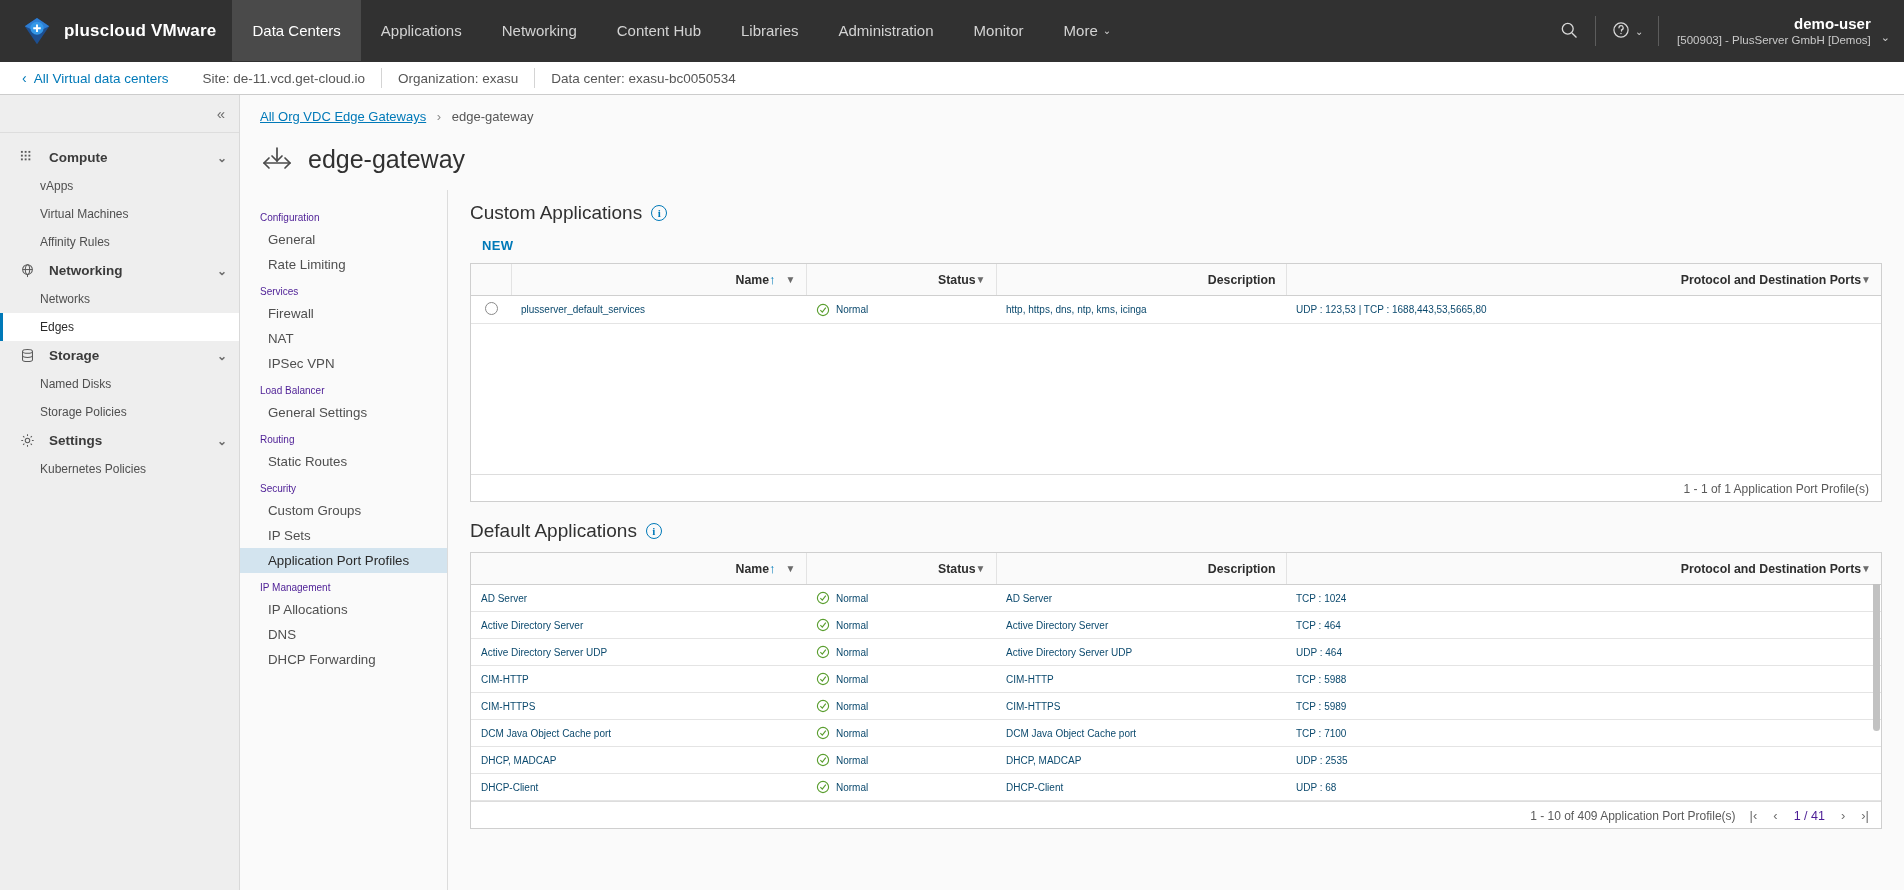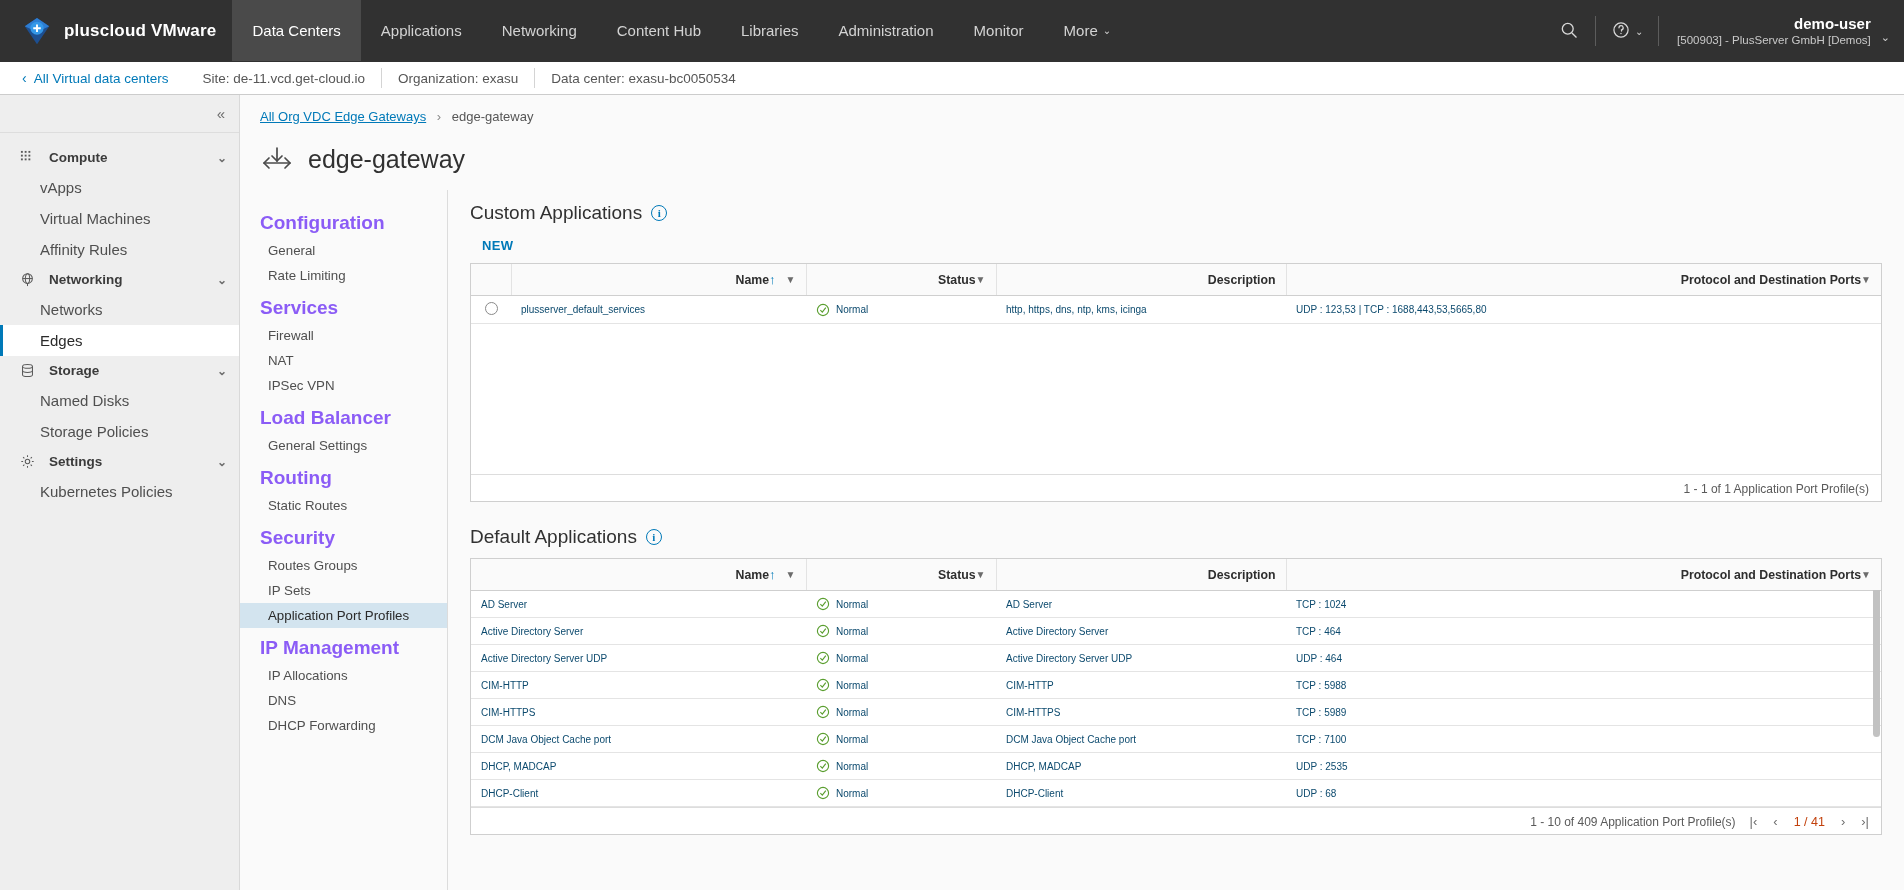--- a/index.html
+++ b/index.html
@@ -70,21 +70,21 @@
   }
   .nav-list { padding-top: 10px; }
   .nav-group {
     display: flex; align-items: center; padding: 7px 12px 7px 20px; gap: 14px;
     font-weight: bold; font-size: 13.5px; color: #3b3b3b; cursor: pointer; position: relative;
   }
   .nav-group .grp-label { flex: 1; }
   .nav-group .grp-caret { color: #6d6d6d; font-size: 12px; }
   .nav-icon { width: 15px; height: 15px; flex: none; display:block; color:#5a5a5a;}
   .nav-item {
-    padding: 7px 12px 7px 40px; font-size: 15px; color: #4f4f4f; cursor: pointer;
+    padding: 7px 12px 7px 40px; font-size: 12px; color: #4f4f4f; cursor: pointer;
     position: relative;
   }
   .nav-item.active {
     background: #ffffff; color: #2a2a2a;
   }
   .nav-item.active::before {
     content: ""; position: absolute; left: 0; top: 0; bottom: 0; width: 3px; background: #0079b8;
   }
 
   
@@ -101,21 +101,21 @@
   }
   .pagetitle h1 { font-size: 25px; font-weight: normal; color: #313131; }
   .gw-icon { width: 34px; height: 34px; color: #4a4a4a; flex: none;}
 
   .split { display: flex; flex: 1; min-height: 0; }
   .subnav {
     width: 208px; flex: none; background: #fafafa; border-right: 1px solid #dcdcdc;
     padding: 13px 0 0 0; font-size: 13.3px;
   }
   .sub-group {
-    font-weight: bold; color: #8b5cf6; padding: 9px 0 4px 20px; font-size: 19px;
+    font-weight: normal; color: #4c1d95; padding: 9px 0 4px 20px; font-size: 10px;
   }
   .sub-item {
     padding: 5px 10px 5px 28px; color: #4f4f4f; cursor: pointer;
   }
   .sub-item.active { background: #d3e4ef; color: #2a2a2a; }
 
   
   .mainpane { flex: 1; min-width: 0; padding: 12px 22px 0 22px; overflow: hidden; }
   .section-head {
     display: flex; align-items: center; gap: 9px; margin-bottom: 4px;
@@ -159,21 +159,21 @@
   }
   .status-cell { display: flex; align-items: center; gap: 6px; }
   .check-ic { width: 14px; height: 14px; color: #5a9e2f; flex: none; }
   .tablefoot {
     border-top: 1px solid #dddddd; background: #fff; padding: 5px 12px;
     font-size: 12px; color: #5a5a5a; display: flex; align-items: flex-end;
     justify-content: flex-end; gap: 14px; min-height: 27px;
   }
   .pager { display: flex; align-items: center; gap: 16px; color: #6e6e6e; font-size: 13px; }
   .pager span[data-interactable="true"] { cursor: pointer; }
-  .pagenum { font-size: 12.5px; color: #c2410c; }
+  .pagenum { font-size: 12.5px; color: #4c1d95; }
 
   .custom-body { height: 150px; background: #fff; }
   .scrollwrap { position: relative; }
   .vscroll {
     position: absolute; right: 1px; top: 28px; width: 7px; background: #c2c2c2;
     border-radius: 4px;
   }
 </style>
 </head>
 <body>
@@ -365,21 +365,21 @@
         <div class="sub-item" data-interactable="true">NAT</div>
         <div class="sub-item" data-interactable="true">IPSec VPN</div>
 
         <div class="sub-group" data-interactable="false">Load Balancer</div>
         <div class="sub-item" data-interactable="true">General Settings</div>
 
         <div class="sub-group" data-interactable="false">Routing</div>
         <div class="sub-item" data-interactable="true">Static Routes</div>
 
         <div class="sub-group" data-interactable="false">Security</div>
-        <div class="sub-item" data-interactable="true">Routes Groups</div>
+        <div class="sub-item" data-interactable="true">Custom Groups</div>
         <div class="sub-item" data-interactable="true">IP Sets</div>
         <div class="sub-item active" data-interactable="true">Application Port Profiles</div>
 
         <div class="sub-group" data-interactable="false">IP Management</div>
         <div class="sub-item" data-interactable="true">IP Allocations</div>
         <div class="sub-item" data-interactable="true">DNS</div>
         <div class="sub-item" data-interactable="true">DHCP Forwarding</div>
       </nav>
 
       <div class="mainpane" data-interactable="false">
@@ -449,21 +449,21 @@
               </tr>
             </tbody>
           </table>
           <div class="custom-body" data-interactable="false"></div>
           <div class="tablefoot" data-interactable="false">
             <span data-interactable="false">1 - 1 of 1 Application Port Profile(s)</span>
           </div>
         </div>
 
         
-        <div class="section-head" style="margin-top:24px" data-interactable="false">
+        <div class="section-head" style="margin-top:18px" data-interactable="false">
           <h2 data-interactable="false">Default Applications</h2>
           <span class="info-icon" data-interactable="true">i</span>
         </div>
 
         <div class="tablecard scrollwrap" style="margin-top:10px" data-interactable="false">
           <div class="vscroll" style="height:150px" data-interactable="true"></div>
           <table data-interactable="false">
             <colgroup>
                 <col style="width:335px">
                 <col style="width:190px">

